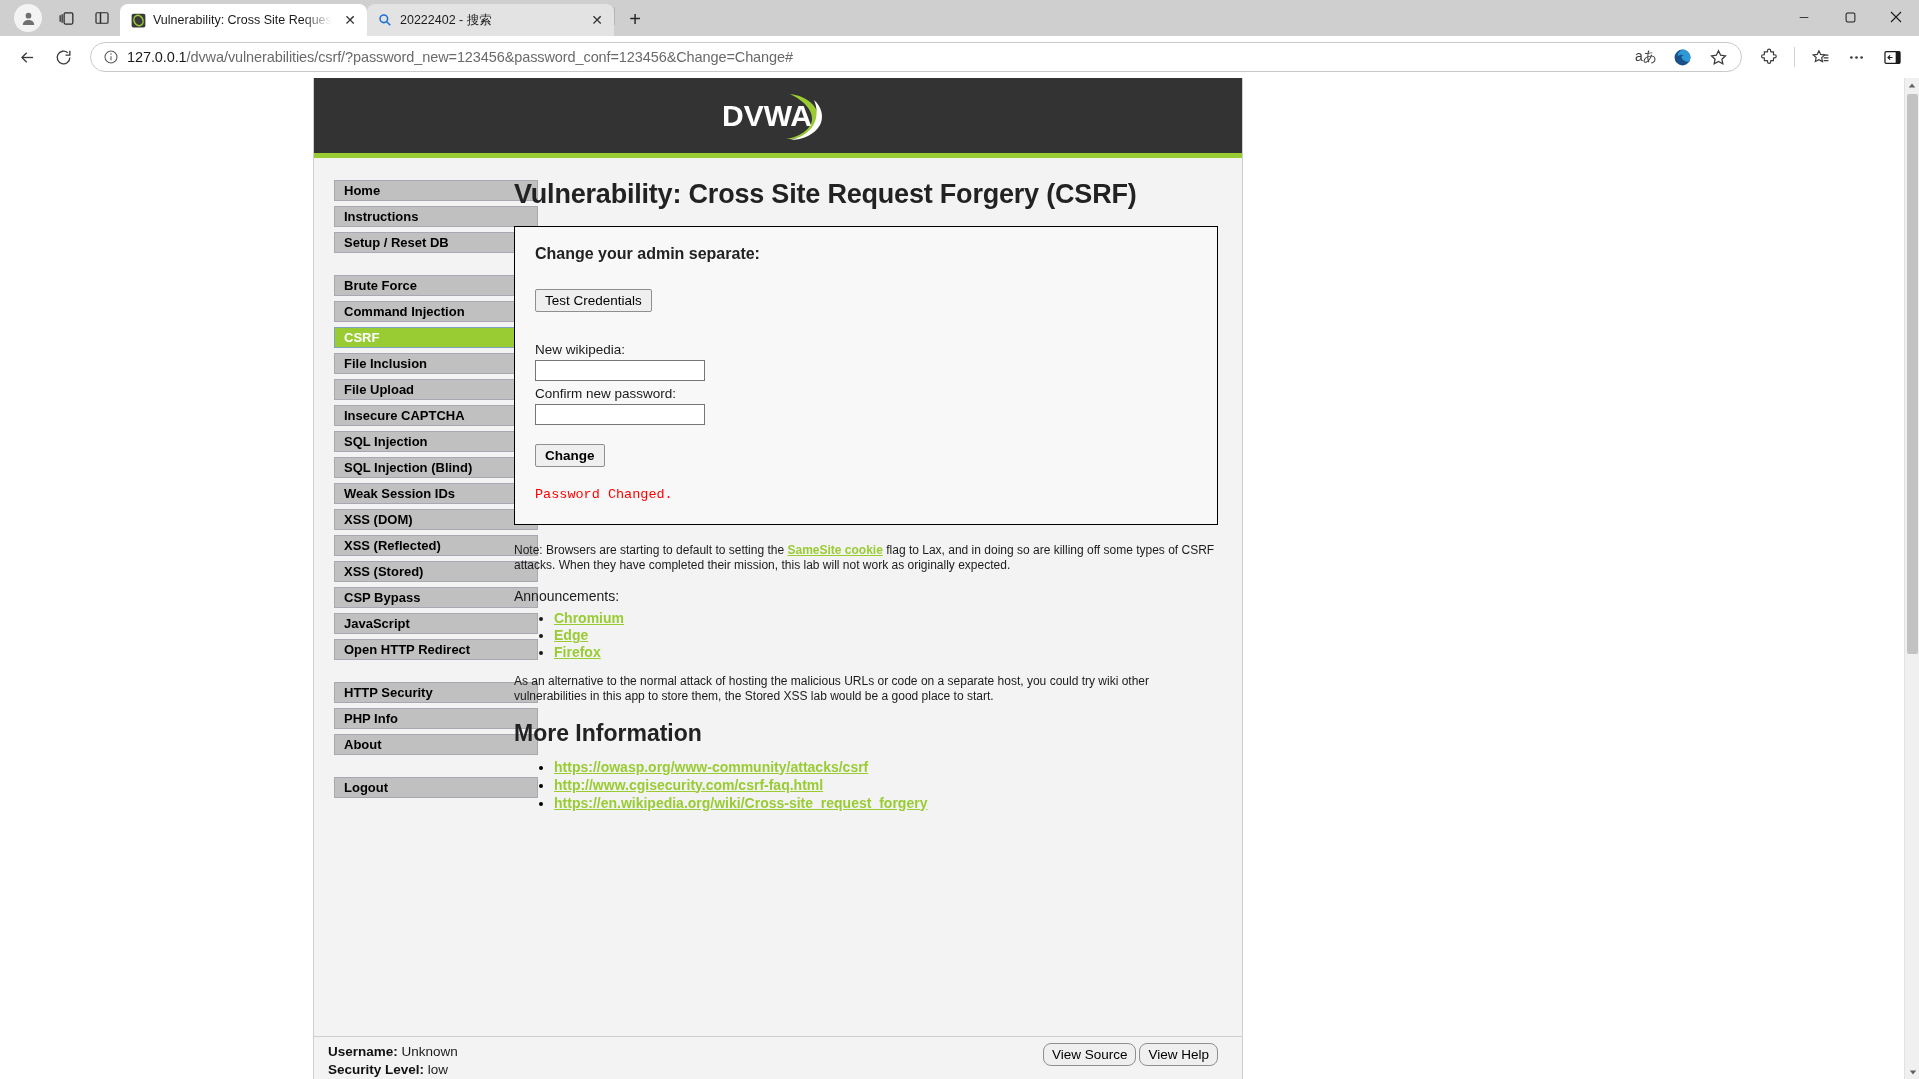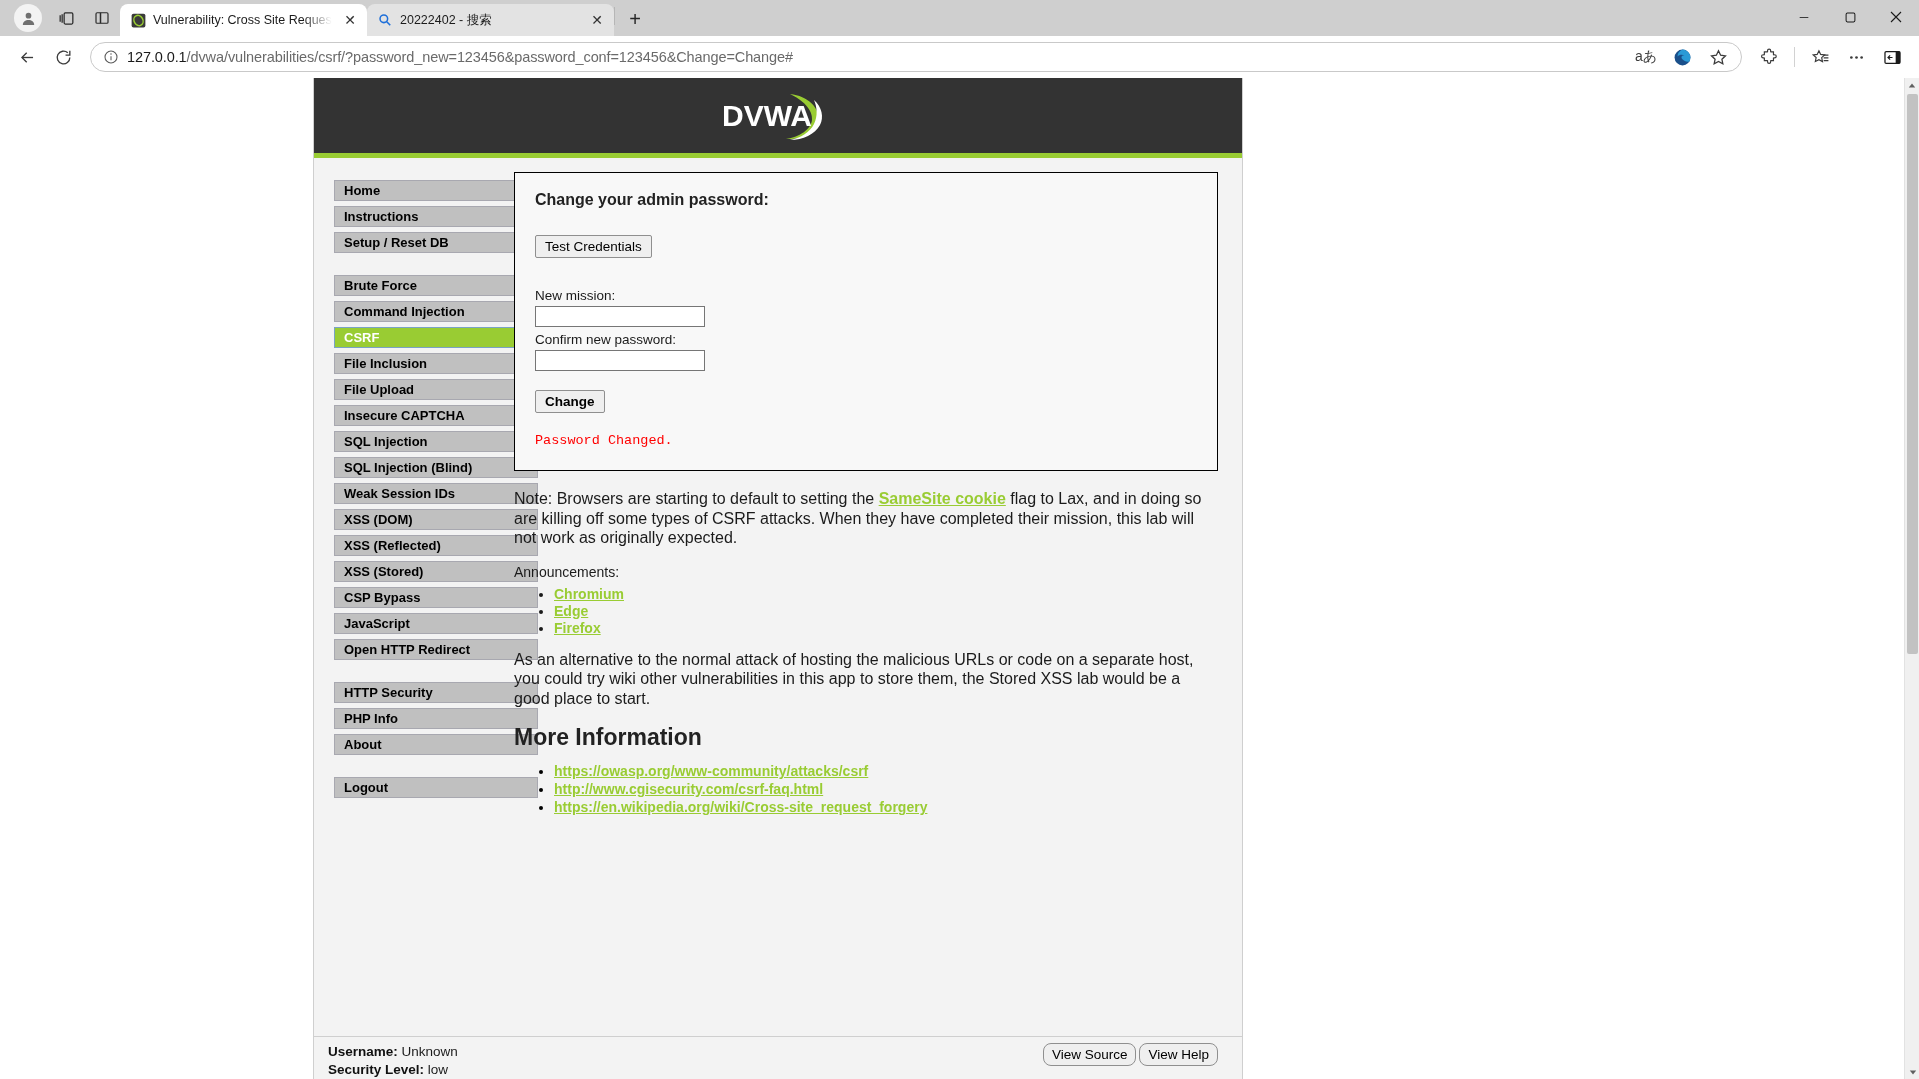--- a/index.html
+++ b/index.html
@@ -135,21 +135,21 @@
     width: 170px; height: 21px; border: 1px solid #767676; background: #fff;
     margin-bottom: 2px; display: block;
   }
   .change-btn-wrap { margin-top: 19px; font-weight: bold; }
   .msg-changed {
     font-family: "Liberation Mono", monospace; font-size: 13.5px;
     color: #ff0000; margin-top: 20px;
   }
 
   .note-p, .alt-p {
-    font-size: 16px; color: #1b1b1b; line-height: 1.22; margin: 0 0 16px 0;
+    font-size: 12px; color: #1b1b1b; line-height: 1.22; margin: 0 0 16px 0;
   }
   .announce-label { font-size: 14px; color: #1b1b1b; margin: 0 0 6px 0; }
   a.dvwa-link { color: #9c3; font-weight: bold; text-decoration: underline; }
   ul.dvwa-list { margin: 0 0 14px 0; padding-left: 40px; }
   ul.dvwa-list li { font-size: 14px; margin-bottom: 1px; color: #1b1b1b; }
   h2.more-info {
     font-size: 23px; font-weight: bold; color: #222; margin: 16px 0 12px 0;
   }
   ul.links-list { margin: 0; padding-left: 40px; }
   ul.links-list li { font-size: 14px; margin-bottom: 2px; }
@@ -348,27 +348,28 @@
                 <div class="menu-item first">HTTP Security</div>
                 <div class="menu-item first">PHP Info</div>
                 <div class="menu-item first">About</div>
               </div>
               <div class="menu-block">
                 <div class="menu-item first">Logout</div>
               </div>
             </div>
 
             <div class="content">
+              <h1 class="page-title">Vulnerability: Cross Site Request Forgery (CSRF)</h1>
 
               <div class="vuln-box">
-                <h3>Change your admin password:</h3>
+                <h3>Change your admin separate:</h3>
 
                 <span class="btn">Test Credentials</span>
 
-                <div class="field-label">New mission:</div>
+                <div class="field-label">New wikipedia:</div>
                 <input class="text-input" type="password" value="" style="">
 
                 <div class="field-label tight">Confirm new password:</div>
                 <input class="text-input" type="password" value="" style="">
 
                 <div class="change-btn-wrap">
                   <span class="btn">Change</span>
                 </div>
 
                 <div class="msg-changed">Password Changed.</div>

